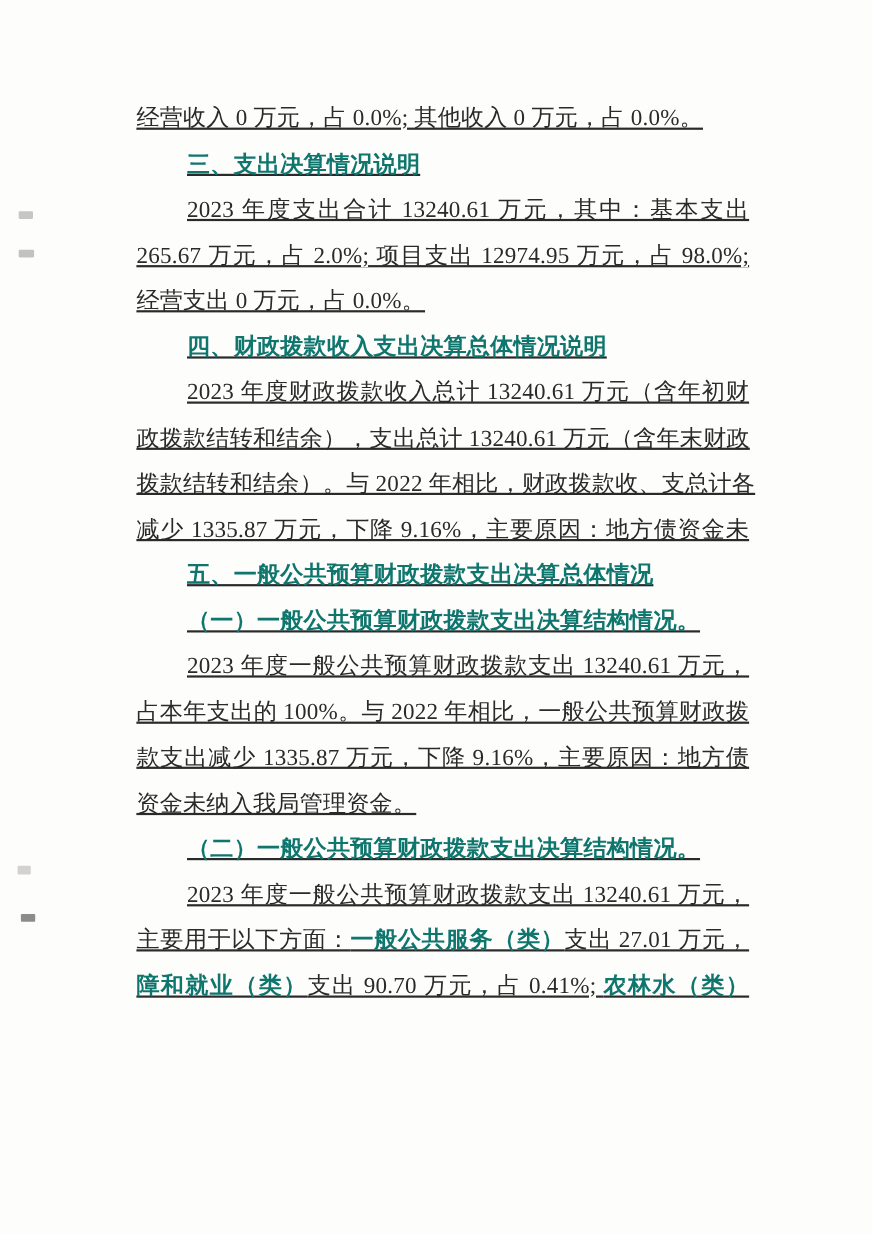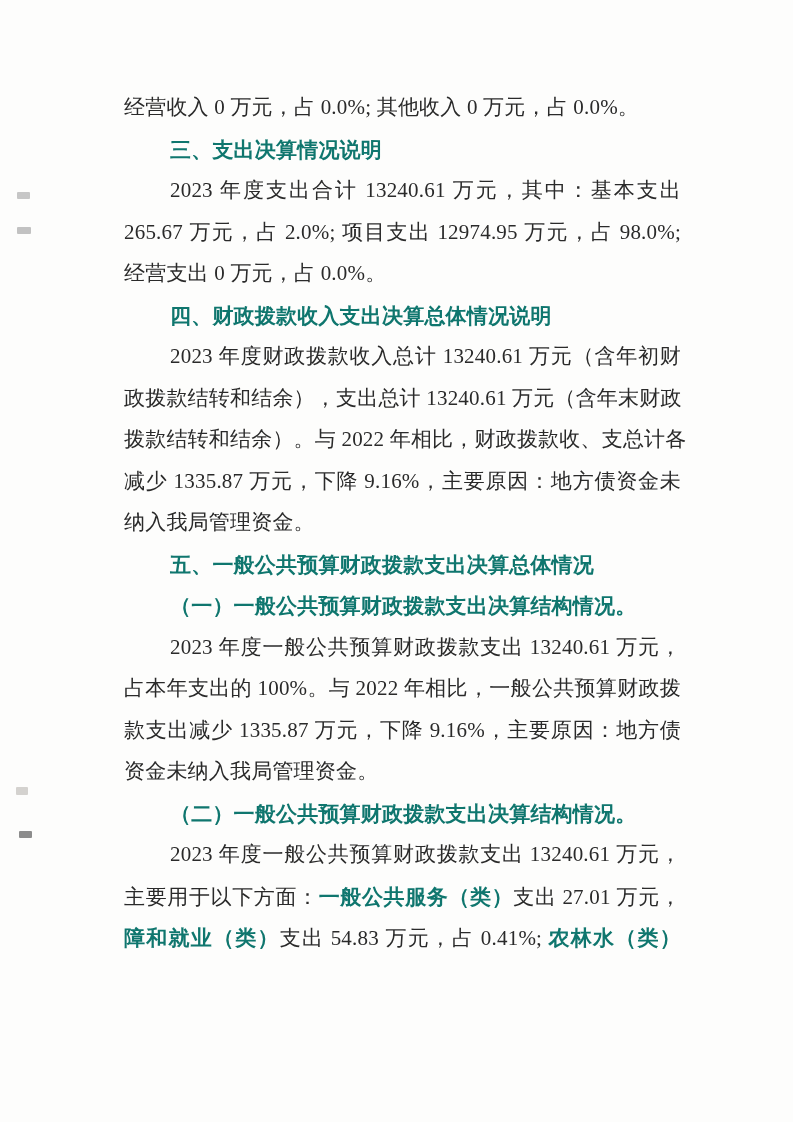--- a/index.html
+++ b/index.html
@@ -14,20 +14,21 @@
     background: #fdfdfc;
     overflow: hidden;
     font-family: "Liberation Serif", "DejaVu Serif", serif;
   }
   .content {
     position: absolute;
     left: 124px;
     top: 87px;
     width: 557px;
     color: #2a2a2a;
+    text-decoration: underline;
   }
   .line {
     height: 41.5px;
     line-height: 41.5px;
     font-size: 21px;
     white-space: nowrap;
     letter-spacing: 0.2px;
   }
   .line.indent {
     text-indent: 46px;
@@ -56,31 +57,30 @@
       <div class="line"><span class="seg">经营收入 0 万元，占 0.0%; 其他收入 0 万元，占 0.0%。</span></div>
       <div class="line indent"><span class="seg bold">三、支出决算情况说明</span></div>
       <div class="line indent fill"><span class="seg">2023 年度支出合计 13240.61 万元，其中：基本支出</span></div>
       <div class="line fill"><span class="seg">265.67 万元，占 2.0%; 项目支出 12974.95 万元，占 98.0%;</span></div>
       <div class="line"><span class="seg">经营支出 0 万元，占 0.0%。</span></div>
       <div class="line indent"><span class="seg bold">四、财政拨款收入支出决算总体情况说明</span></div>
       <div class="line indent fill"><span class="seg">2023 年度财政拨款收入总计 13240.61 万元（含年初财</span></div>
       <div class="line fill"><span class="seg">政拨款结转和结余），支出总计 13240.61 万元（含年末财政</span></div>
       <div class="line fill"><span class="seg">拨款结转和结余）。与 2022 年相比，财政拨款收、支总计各</span></div>
       <div class="line fill"><span class="seg">减少 1335.87 万元，下降 9.16%，主要原因：地方债资金未</span></div>
-      <div class="line"><span class="seg">纳入我局管理资金。</span></div>
       <div class="line indent"><span class="seg bold">五、一般公共预算财政拨款支出决算总体情况</span></div>
       <div class="line indent"><span class="seg bold">（一）一般公共预算财政拨款支出决算结构情况。</span></div>
       <div class="line indent fill"><span class="seg">2023 年度一般公共预算财政拨款支出 13240.61 万元，</span></div>
       <div class="line fill"><span class="seg">占本年支出的 100%。与 2022 年相比，一般公共预算财政拨</span></div>
       <div class="line fill"><span class="seg">款支出减少 1335.87 万元，下降 9.16%，主要原因：地方债</span></div>
       <div class="line"><span class="seg">资金未纳入我局管理资金。</span></div>
       <div class="line indent"><span class="seg bold">（二）一般公共预算财政拨款支出决算结构情况。</span></div>
       <div class="line indent fill"><span class="seg">2023 年度一般公共预算财政拨款支出 13240.61 万元，</span></div>
       <div class="line fill"><span class="seg">主要用于以下方面：</span><span class="seg bold">一般公共服务（类）</span><span class="seg">支出 27.01 万元，</span></div>
-      <div class="line fill"><span class="seg bold">障和就业（类）</span><span class="seg">支出 54.83 万元，占 0.41%; </span><span class="seg bold">农林水（类）</span></div>
+      <div class="line fill"><span class="seg bold">障和就业（类）</span><span class="seg">支出 90.70 万元，占 0.41%; </span><span class="seg bold">农林水（类）</span></div>
     </div>
   <div id="artifacts">
       <div class="speck" style="left: 17px; top: 192px; width: 13px; height: 7px; background: rgb(198, 198, 198);"></div>
       <div class="speck" style="left: 17px; top: 227px; width: 14px; height: 7px; background: rgb(194, 194, 194);"></div>
       <div class="speck" style="left: 16px; top: 787px; width: 12px; height: 8px; background: rgb(212, 210, 207);"></div>
       <div class="speck" style="left: 19px; top: 831px; width: 13px; height: 7px; background: rgb(140, 140, 140);"></div>
     </div>
 </div>
 
 </body></html>

